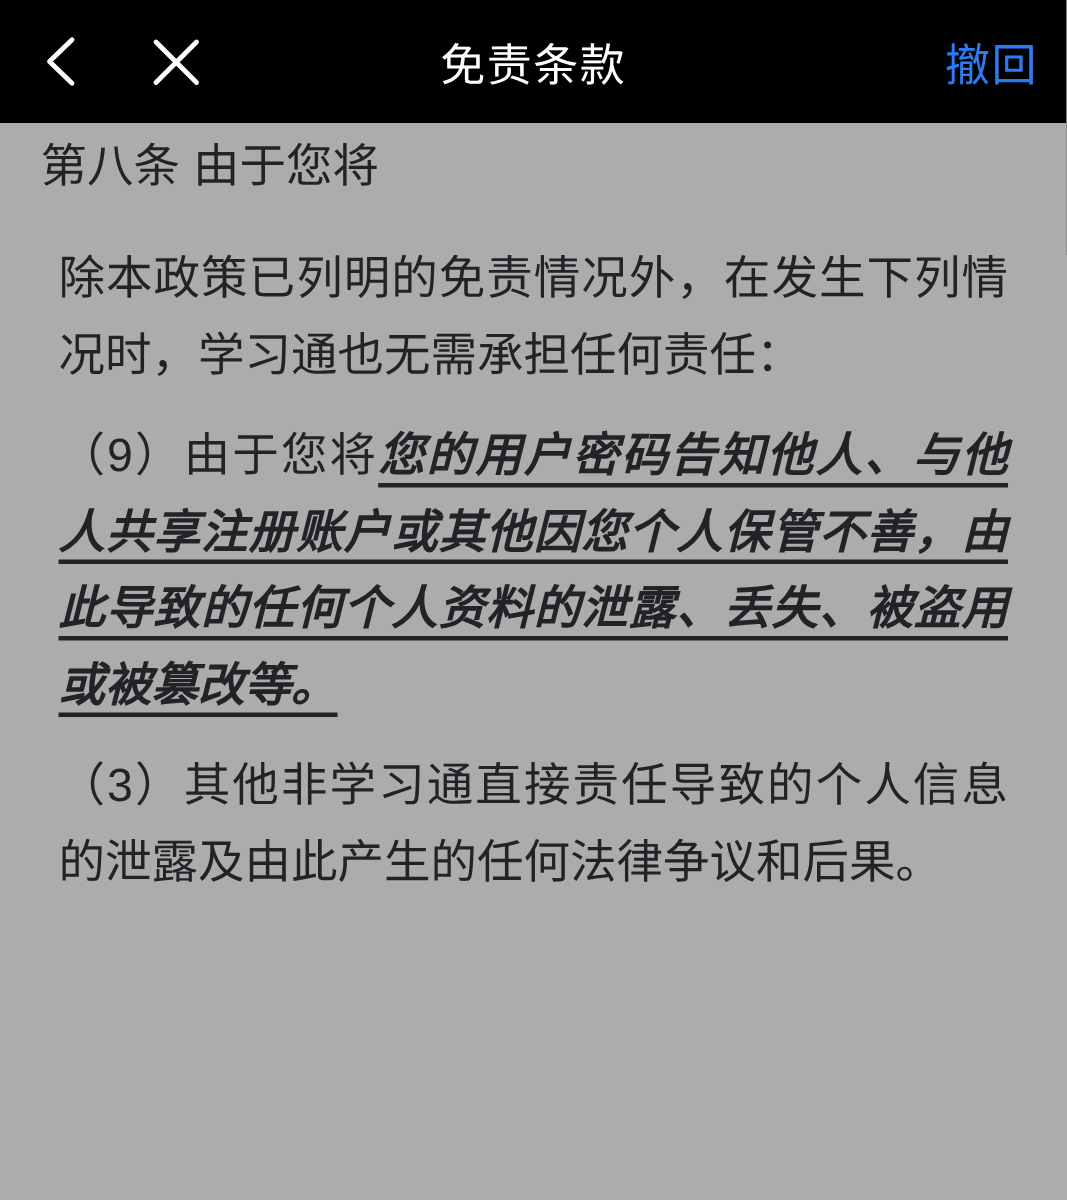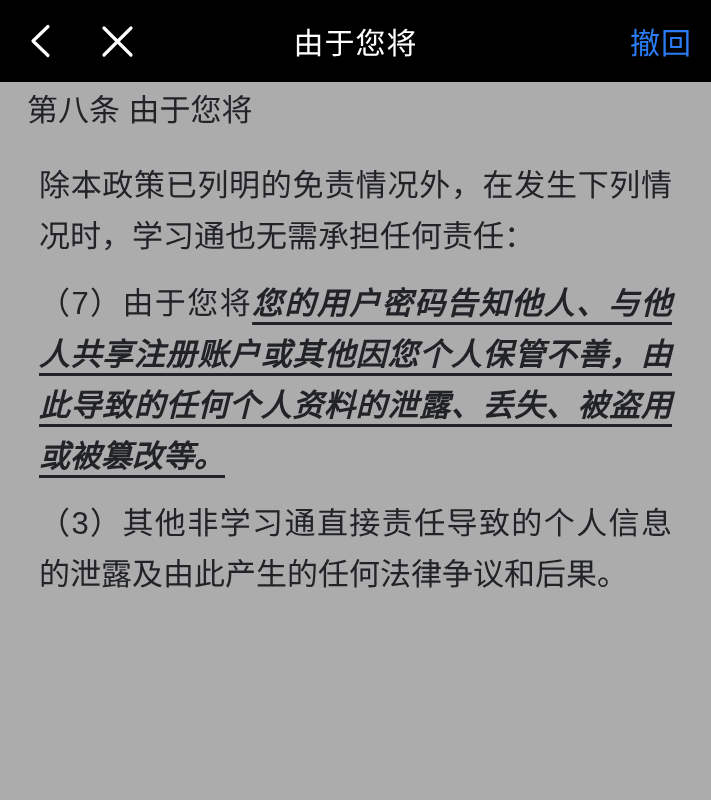--- a/index.html
+++ b/index.html
@@ -99,28 +99,28 @@
         <svg width="22" height="34" viewBox="0 0 22 34">
           <polyline points="19,2.5 4,17 19,31.5" fill="none" stroke="#ffffff" stroke-width="3.2" stroke-linecap="round" stroke-linejoin="round"></polyline>
         </svg>
       </button>
       <button class="icon-btn close" aria-label="close">
         <svg width="33" height="33" viewBox="0 0 33 33">
           <path d="M3 3 L30 30 M30 3 L3 30" fill="none" stroke="#ffffff" stroke-width="3.2" stroke-linecap="round"></path>
         </svg>
       </button>
     </div>
-    <div class="appbar-title">由于您将</div>
+    <div class="appbar-title">免责条款</div>
     <button class="action-btn" style="color:#2b7cf4;">撤回</button>
   </header>
 
   <main class="content">
     <h2>第八条 由于您将</h2>
 
     <p>除本政策已列明的免责情况外，在发生下列情况时，学习通也无需承担任何责任：</p>
 
-    <p><span>（7）由于您将</span><span class="em-underline">您的用户密码告知他人、与他人共享注册账户或其他因您个人保管不善，由此导致的任何个人资料的泄露、丢失、被盗用或被篡改等。</span></p>
+    <p><span>（9）由于您将</span><span class="em-underline">您的用户密码告知他人、与他人共享注册账户或其他因您个人保管不善，由此导致的任何个人资料的泄露、丢失、被盗用或被篡改等。</span></p>
 
 
     <p>（3）其他非学习通直接责任导致的个人信息的泄露及由此产生的任何法律争议和后果。</p>
   </main>
 
 </div>
 
 </body></html>

